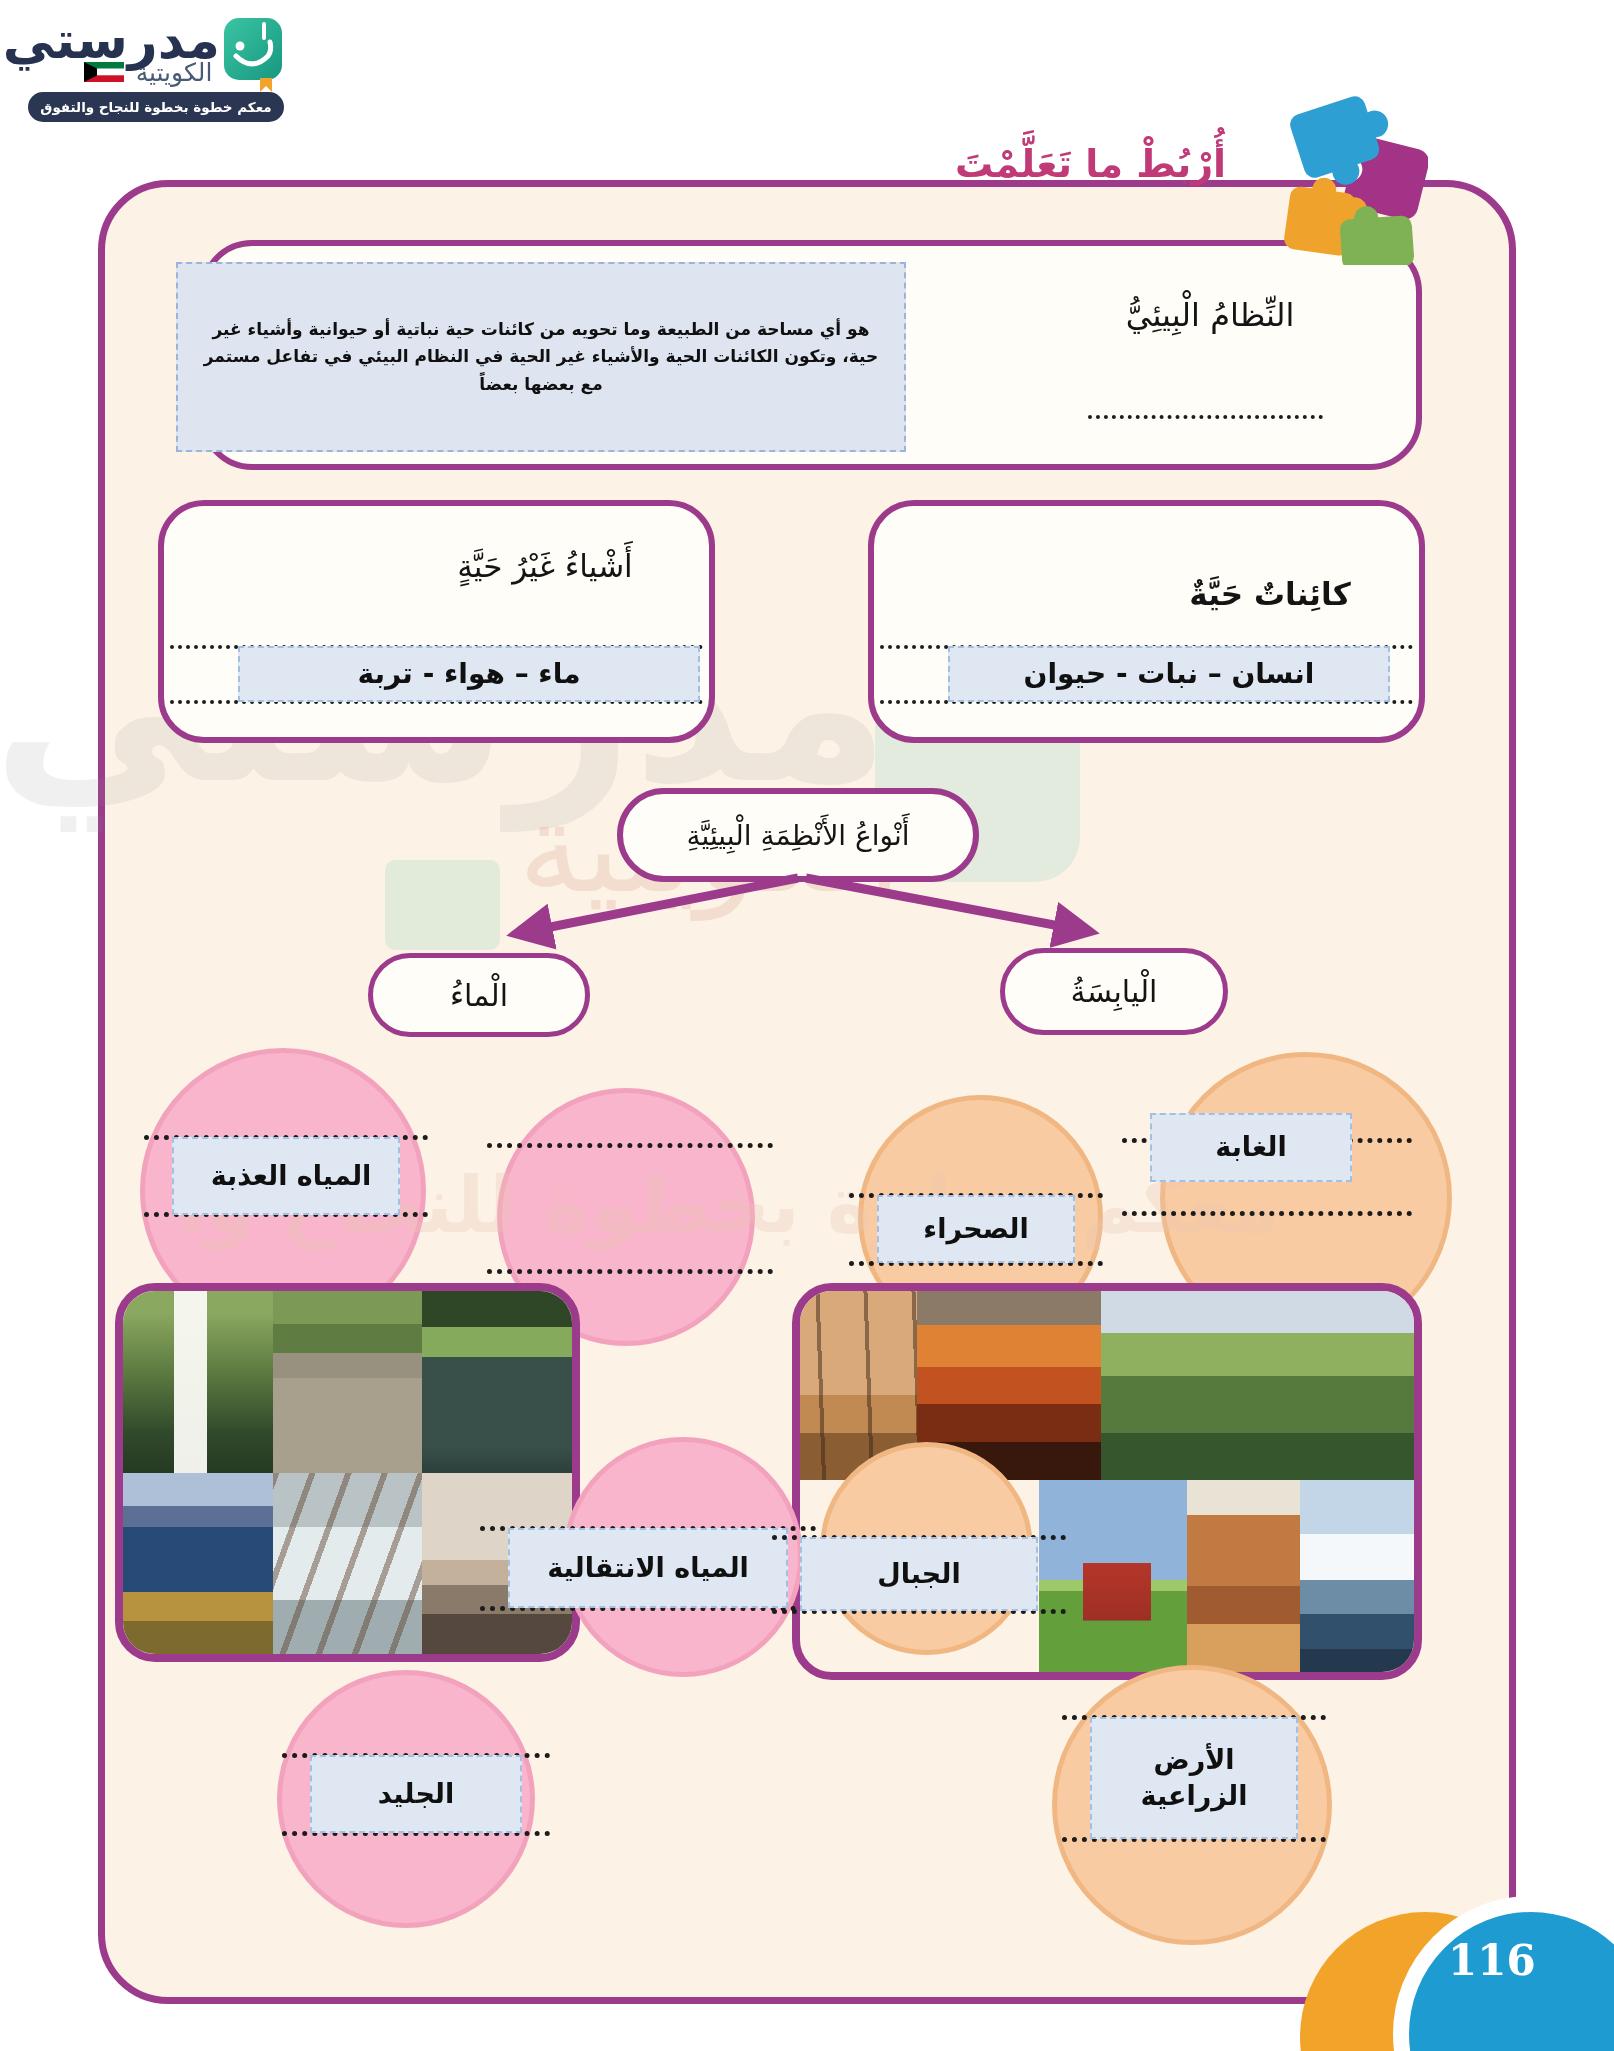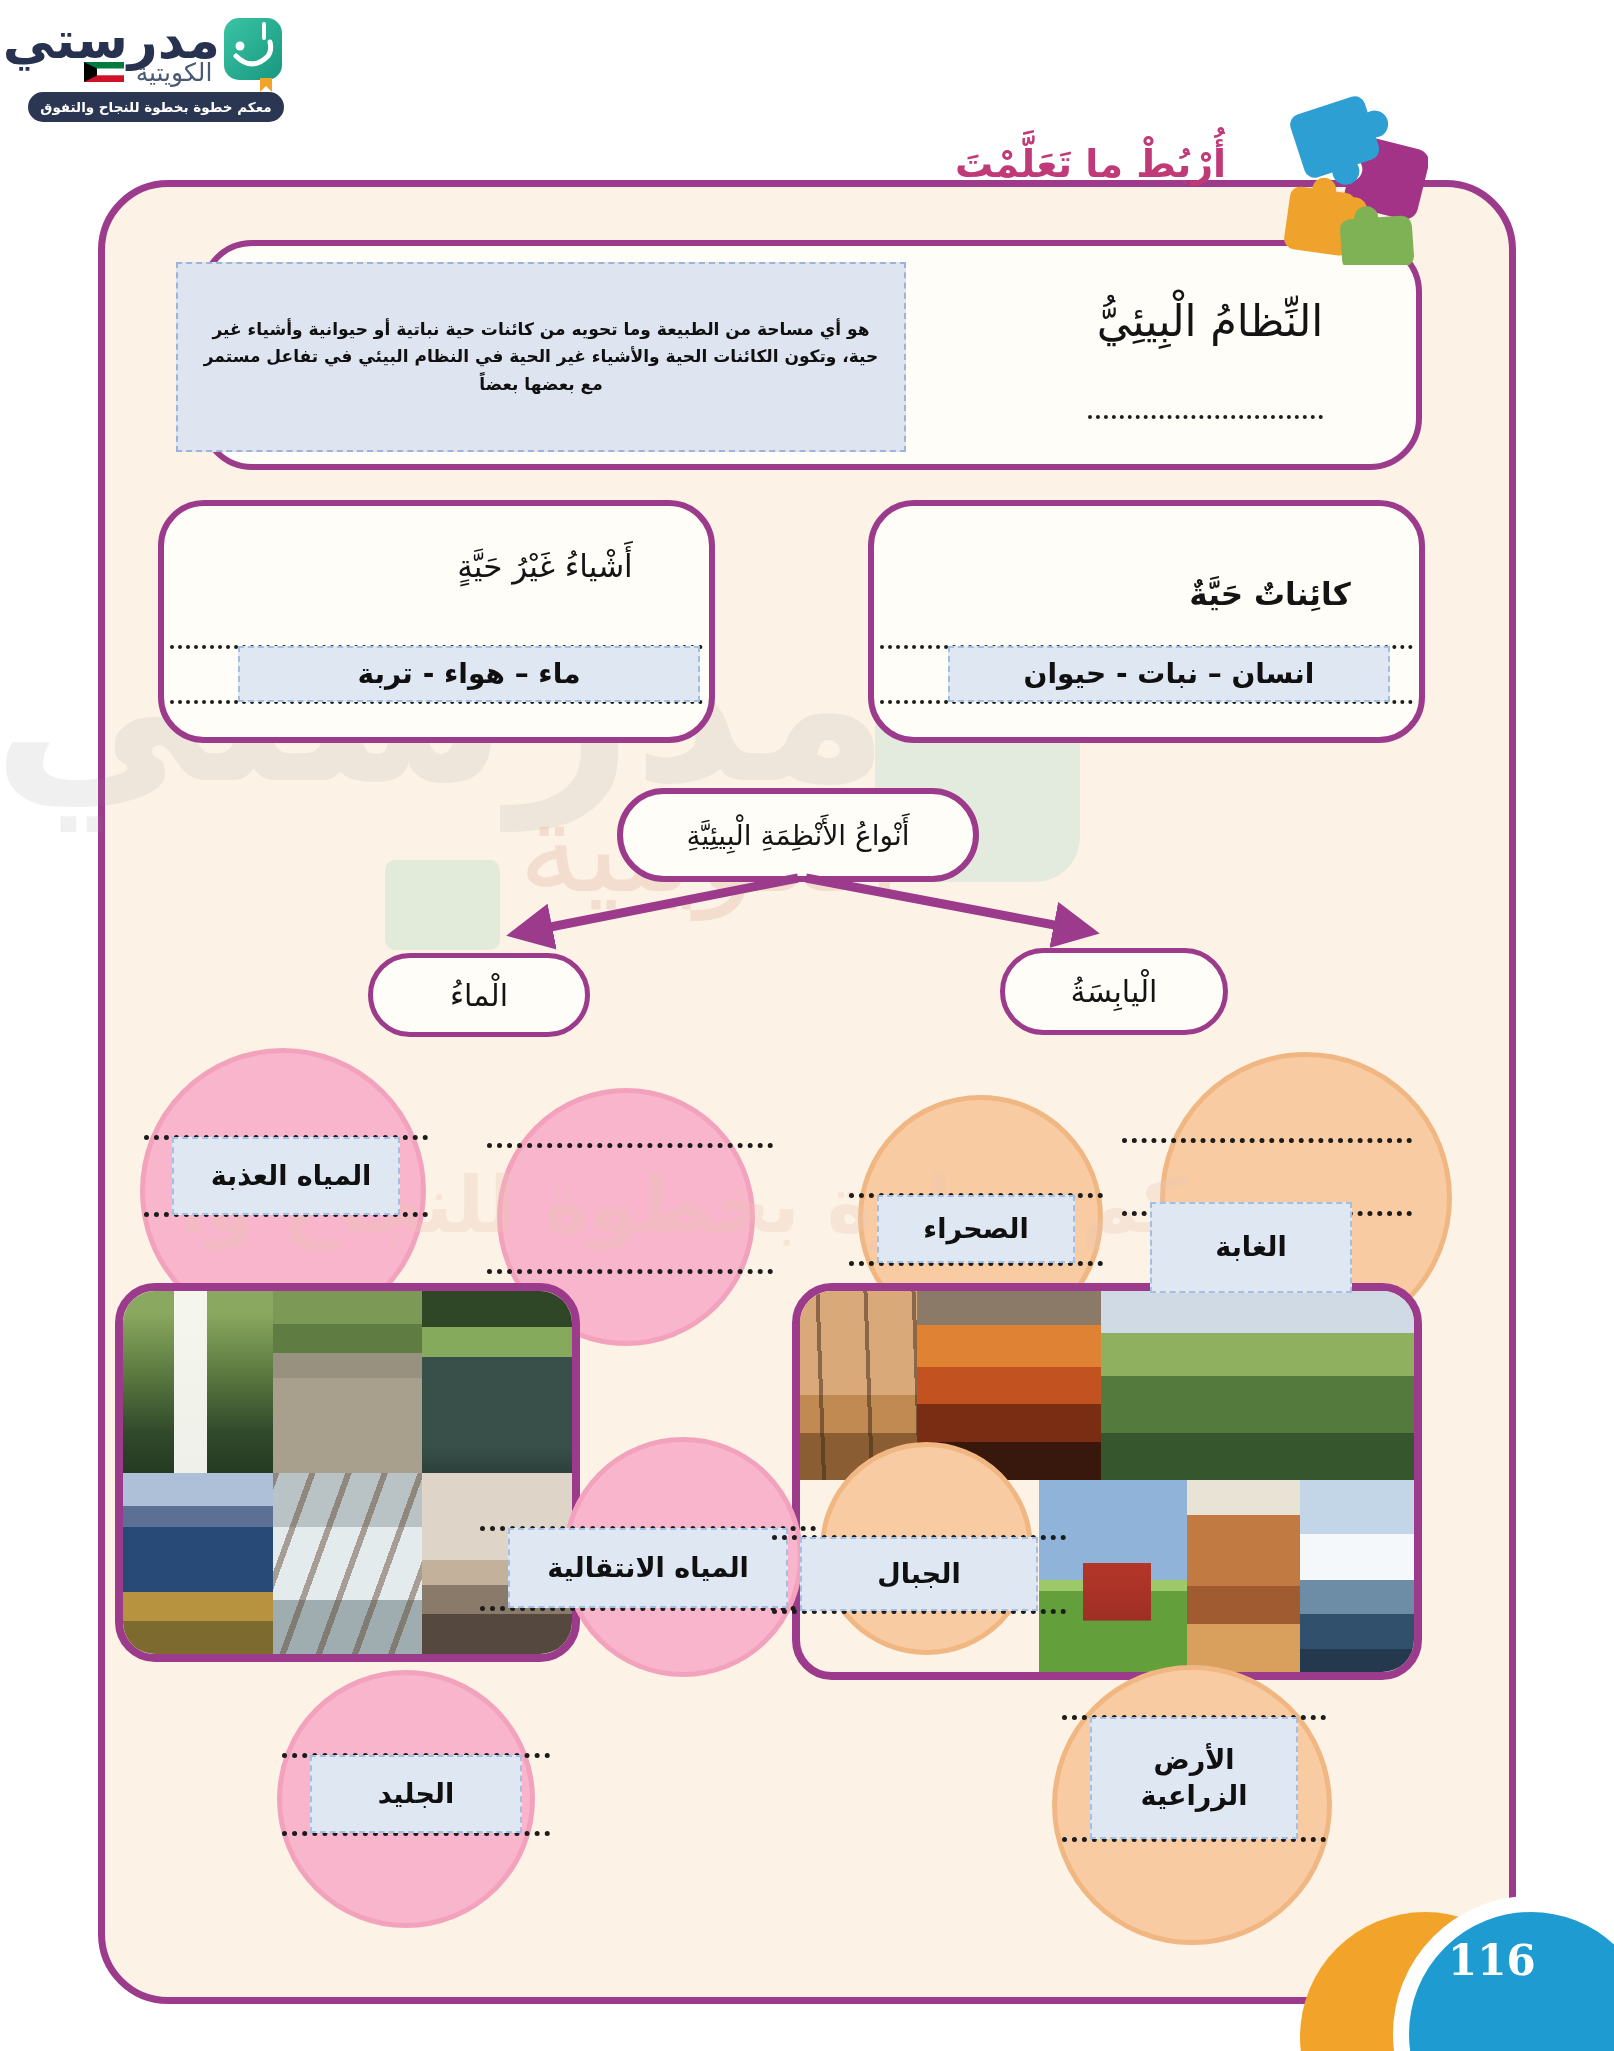--- a/index.html
+++ b/index.html
@@ -107,21 +107,21 @@
       <circle cx="50" cy="80" r="8"></circle>
         <circle cx="28" cy="70" r="8"></circle>
     </g>
     <g fill="#7FB254" transform="rotate(-4 70 105)">
       <rect x="42" y="88" width="48" height="34" rx="7"></rect>
       <circle cx="60" cy="88" r="8"></circle>
     </g>
   </svg>
 
   <div class="abs roundbox" style="left:200px;top:240px;width:1222px;height:230px;z-index:3;"></div>
-  <div class="abs rtl title-ar" style="left:1080px;top:296px;width:260px;font-size:43px;z-index:3;">النِّظامُ الْبِيئِيُّ</div>
+  <div class="abs rtl title-ar" style="left:1080px;top:296px;width:260px;font-size:32px;z-index:3;">النِّظامُ الْبِيئِيُّ</div>
   <div class="abs dotline" style="left:1088px;top:415px;width:235px;z-index:3;"></div>
   <div class="abs rtl" style="left:176px;top:262px;width:730px;height:190px;background:#DEE4F0;border:2px dashed #9DB4D8;z-index:4;
               display:flex;align-items:center;justify-content:center;text-align:center;
               font-size:17px;font-weight:bold;color:#101010;line-height:1.6;padding:6px 16px;">هو أي مساحة من الطبيعة وما تحويه من كائنات حية نباتية أو حيوانية وأشياء غير حية، وتكون الكائنات الحية والأشياء غير الحية في النظام البيئي في تفاعل مستمر مع بعضها بعضاً</div>
 
   <div class="abs roundbox" style="left:868px;top:500px;width:557px;height:243px;border-radius:46px;z-index:3;"></div>
   <div class="abs rtl title-ar" style="left:1140px;top:576px;width:260px;z-index:3;font-weight:bold;">كائِناتٌ حَيَّةٌ</div>
   <div class="abs dotline" style="left:880px;top:645px;width:533px;z-index:3;"></div>
   <div class="abs dotline" style="left:880px;top:700px;width:533px;z-index:3;"></div>
   <div class="abs rtl chip" style="left:948px;top:646px;width:442px;height:56px;font-size:28px;z-index:4;">انسان – نبات - حيوان</div>
@@ -180,21 +180,21 @@
 
   <div class="abs dotrow" style="left:487px;top:1143px;width:286px;z-index:8;"></div>
   <div class="abs dotrow" style="left:487px;top:1269px;width:286px;z-index:8;"></div>
 
   <div class="abs dotrow" style="left:849px;top:1193px;width:254px;z-index:8;"></div>
   <div class="abs dotrow" style="left:849px;top:1261px;width:254px;z-index:8;"></div>
   <div class="abs rtl chip" style="left:877px;top:1195px;width:198px;height:68px;z-index:8;">الصحراء</div>
 
   <div class="abs dotrow" style="left:1122px;top:1138px;width:290px;z-index:8;"></div>
   <div class="abs dotrow" style="left:1122px;top:1211px;width:290px;z-index:8;"></div>
-  <div class="abs rtl chip" style="left:1150px;top:1202px;width:202px;height:91px;z-index:8;">الغابة</div>
+  <div class="abs rtl chip" style="left:1150px;top:1113px;width:202px;height:69px;z-index:8;">الغابة</div>
 
   <div class="abs dotrow" style="left:480px;top:1526px;width:336px;z-index:8;"></div>
   <div class="abs dotrow" style="left:480px;top:1606px;width:336px;z-index:8;"></div>
   <div class="abs rtl chip" style="left:508px;top:1528px;width:280px;height:80px;z-index:8;">المياه الانتقالية</div>
 
   <div class="abs dotrow" style="left:772px;top:1535px;width:294px;z-index:8;"></div>
   <div class="abs dotrow" style="left:772px;top:1609px;width:294px;z-index:8;"></div>
   <div class="abs rtl chip" style="left:800px;top:1537px;width:238px;height:74px;z-index:8;">الجبال</div>
 
   <div class="abs dotrow" style="left:282px;top:1753px;width:268px;z-index:8;"></div>

